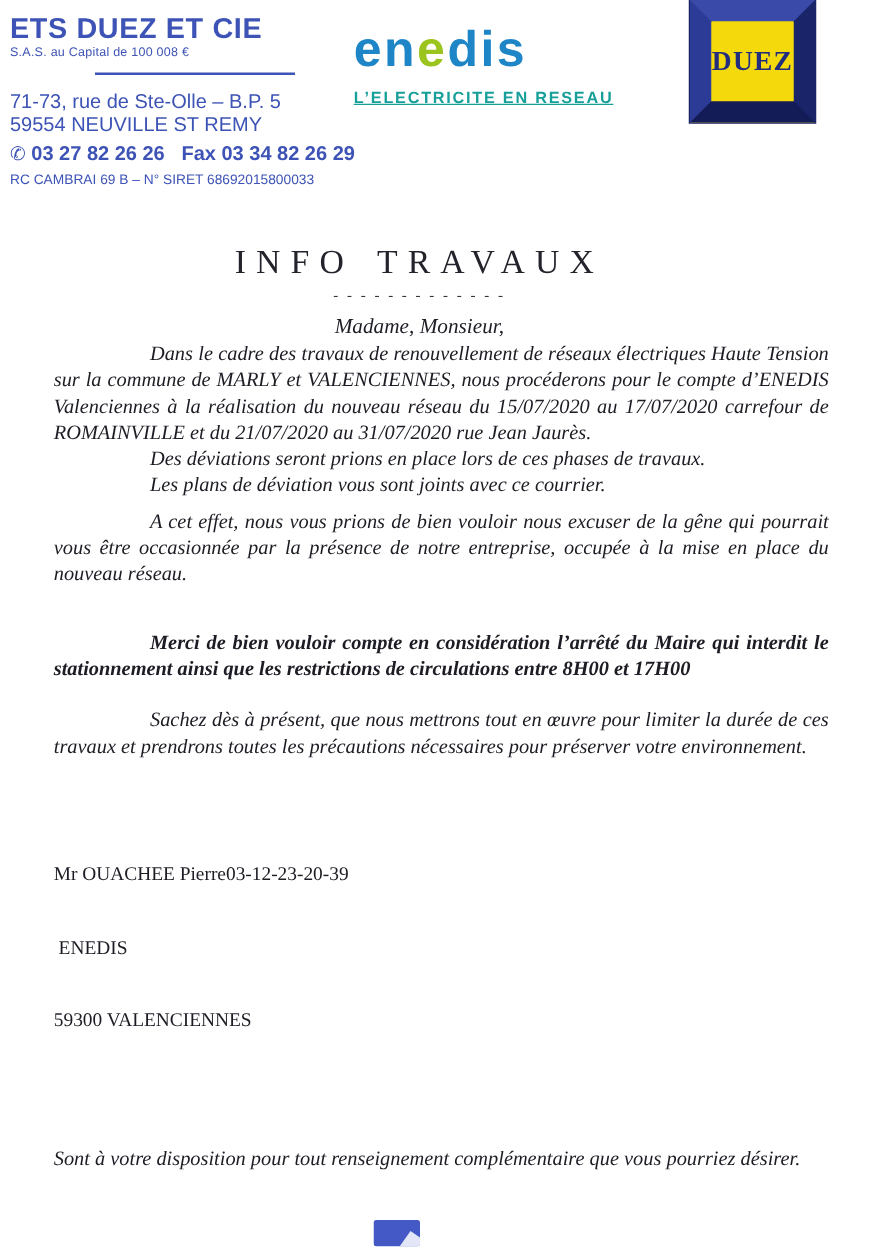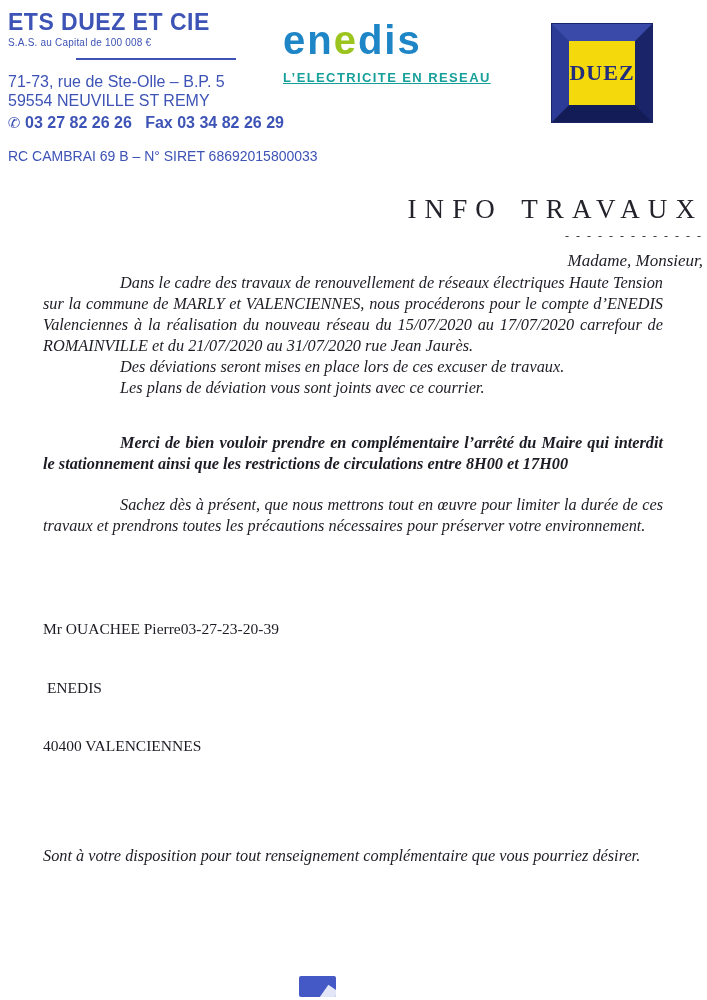--- a/index.html
+++ b/index.html
@@ -8,39 +8,39 @@
 
   
   .lh-left{position:absolute;left:8px;top:10px;width:237px;text-align:left;
            font-family:"Liberation Sans",sans-serif;color:#3d53b5;}
   .lh-name{font-size:23px;font-weight:bold;letter-spacing:.5px;line-height:1.1;}
   .lh-capital{font-size:10px;margin-top:2px;letter-spacing:.2px;}
   .lh-rule{border:none;border-top:2px solid #3d53b5;width:160px;margin:10px 0 12px 68px;}
   .lh-addr{font-size:16px;line-height:19px;}
   .lh-phone{font-size:16px;font-weight:bold;margin-top:4px;white-space:nowrap;}
   .lh-phone .ph-icon{font-family:"DejaVu Sans",sans-serif;font-weight:normal;font-size:15px;}
-  .lh-reg{font-size:14px;margin-top:16px;white-space:nowrap;}
+  .lh-reg{font-size:11px;margin-top:5px;white-space:nowrap;}
 
   
   .enedis{position:absolute;left:283px;top:20px;width:180px;
           font-family:"Liberation Sans",sans-serif;}
   .enedis-word{font-size:40px;font-weight:bold;letter-spacing:2px;line-height:1;}
   .enedis-word .blue{color:#1e86c6;}
   .enedis-word .green{color:#9cc41f;}
   .enedis-tag{font-size:13px;font-weight:bold;letter-spacing:1.4px;color:#17a09a;margin-top:10px;white-space:nowrap;text-decoration:underline;}
 
   
-  .duez{position:absolute;left:552px;top:24px;width:100px;height:98px;box-sizing:border-box;
+  .duez{position:absolute;left:552px;top:0;width:100px;height:98px;box-sizing:border-box;
         border:17px solid;border-color:#3a4aa8 #1a2468 #131c56 #2c3c96;background:#f4d90c;
         display:flex;align-items:center;justify-content:center;box-shadow:0 0 0 1px #1a2468;}
   .duez-text{font-family:"Liberation Serif",serif;font-weight:bold;font-size:22px;
              letter-spacing:1px;color:#222d7d;}
 
   
-  .title-block{position:absolute;left:0;top:194px;width:671px;text-align:right;padding-left:32px;}
+  .title-block{position:absolute;left:0;top:194px;width:671px;text-align:center;}
   .title{font-size:27px;letter-spacing:.30em;word-spacing:.15em;color:#23232b;}
   .title-divider{font-size:12px;letter-spacing:2px;color:#33333b;margin-top:4px;}
   .salutation{font-size:17px;font-style:italic;margin-top:7px;color:#1d1d26;}
 
   
   .body{position:absolute;left:43px;top:272px;width:620px;font-size:16.3px;line-height:21px;
         font-style:italic;text-align:justify;color:#1c1c24;}
   .para{margin:0;text-indent:77px;}
   .line-ind{margin:0;text-indent:77px;text-align:left;}
   .p2{margin-top:8px;}
@@ -93,33 +93,34 @@
   </div>
 
   <div class="title-block">
     <div class="title">INFO TRAVAUX</div>
     <div class="title-divider">- - - - - - - - - - - - -</div>
     <div class="salutation">Madame, Monsieur,</div>
   </div>
 
   <div class="body">
     <p class="para">Dans le cadre des travaux  de renouvellement de réseaux électriques Haute Tension sur la commune de MARLY et VALENCIENNES, nous procéderons pour le compte d’ENEDIS Valenciennes à la réalisation du nouveau réseau du 15/07/2020 au 17/07/2020 carrefour de ROMAINVILLE et du 21/07/2020 au 31/07/2020 rue Jean Jaurès.</p>
-    <p class="line-ind">Des déviations seront mises en place lors de ces excuser de travaux.</p>
+    <p class="line-ind">Des déviations seront prions en place lors de ces phases de travaux.</p>
     <p class="line-ind">Les plans de déviation vous sont joints avec ce courrier.</p>
 
+    <p class="para p2">A cet effet, nous vous prions de bien vouloir nous excuser de la gêne qui pourrait vous être occasionnée par la présence de notre entreprise, occupée à la mise en place du nouveau réseau.</p>
 
-    <p class="para p3">Merci de bien vouloir prendre en complémentaire l’arrêté du Maire qui interdit le stationnement ainsi que les restrictions de circulations entre 8H00 et 17H00</p>
+    <p class="para p3">Merci de bien vouloir compte en considération l’arrêté du Maire qui interdit le stationnement ainsi que les restrictions de circulations entre 8H00 et 17H00</p>
 
     <p class="para p4">Sachez dès à présent, que nous mettrons tout en œuvre pour limiter la durée de ces travaux et prendrons toutes les précautions nécessaires pour préserver votre environnement.</p>
 
     <div class="contacts">
       <div class="contact-col contact-right">
-        <div>Mr OUACHEE Pierre03-27-23-20-39</div>
+        <div>Mr OUACHEE Pierre03-12-23-20-39</div>
         <div> ENEDIS</div>
-        <div>40400 VALENCIENNES</div>
+        <div>59300 VALENCIENNES</div>
       </div>
     </div>
 
     <p class="closing1">Sont à votre disposition pour tout renseignement complémentaire que vous pourriez désirer.</p>
 
   </div>
 
   <div class="footer-mark"></div>
 
 </div>

